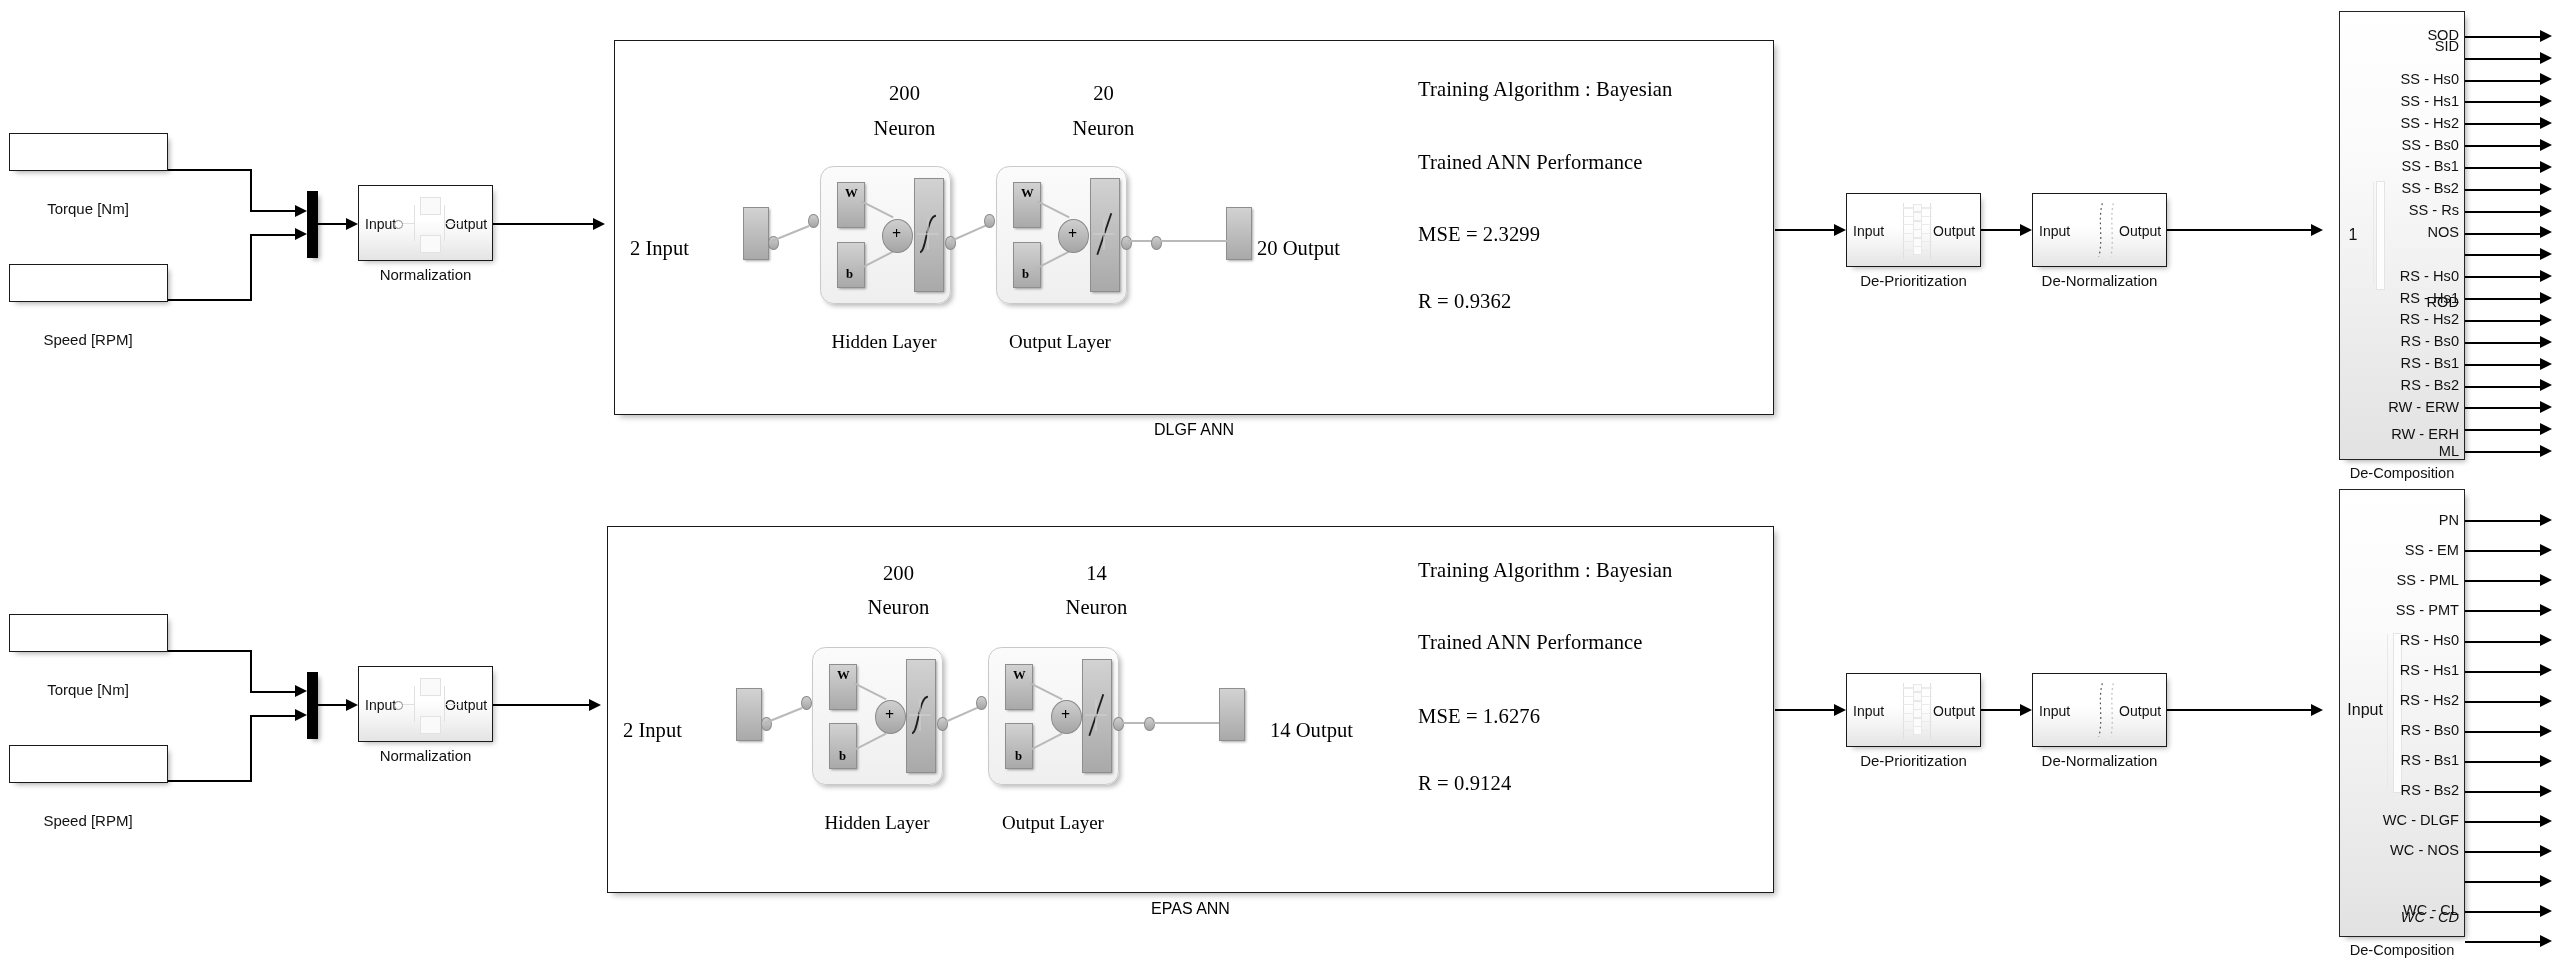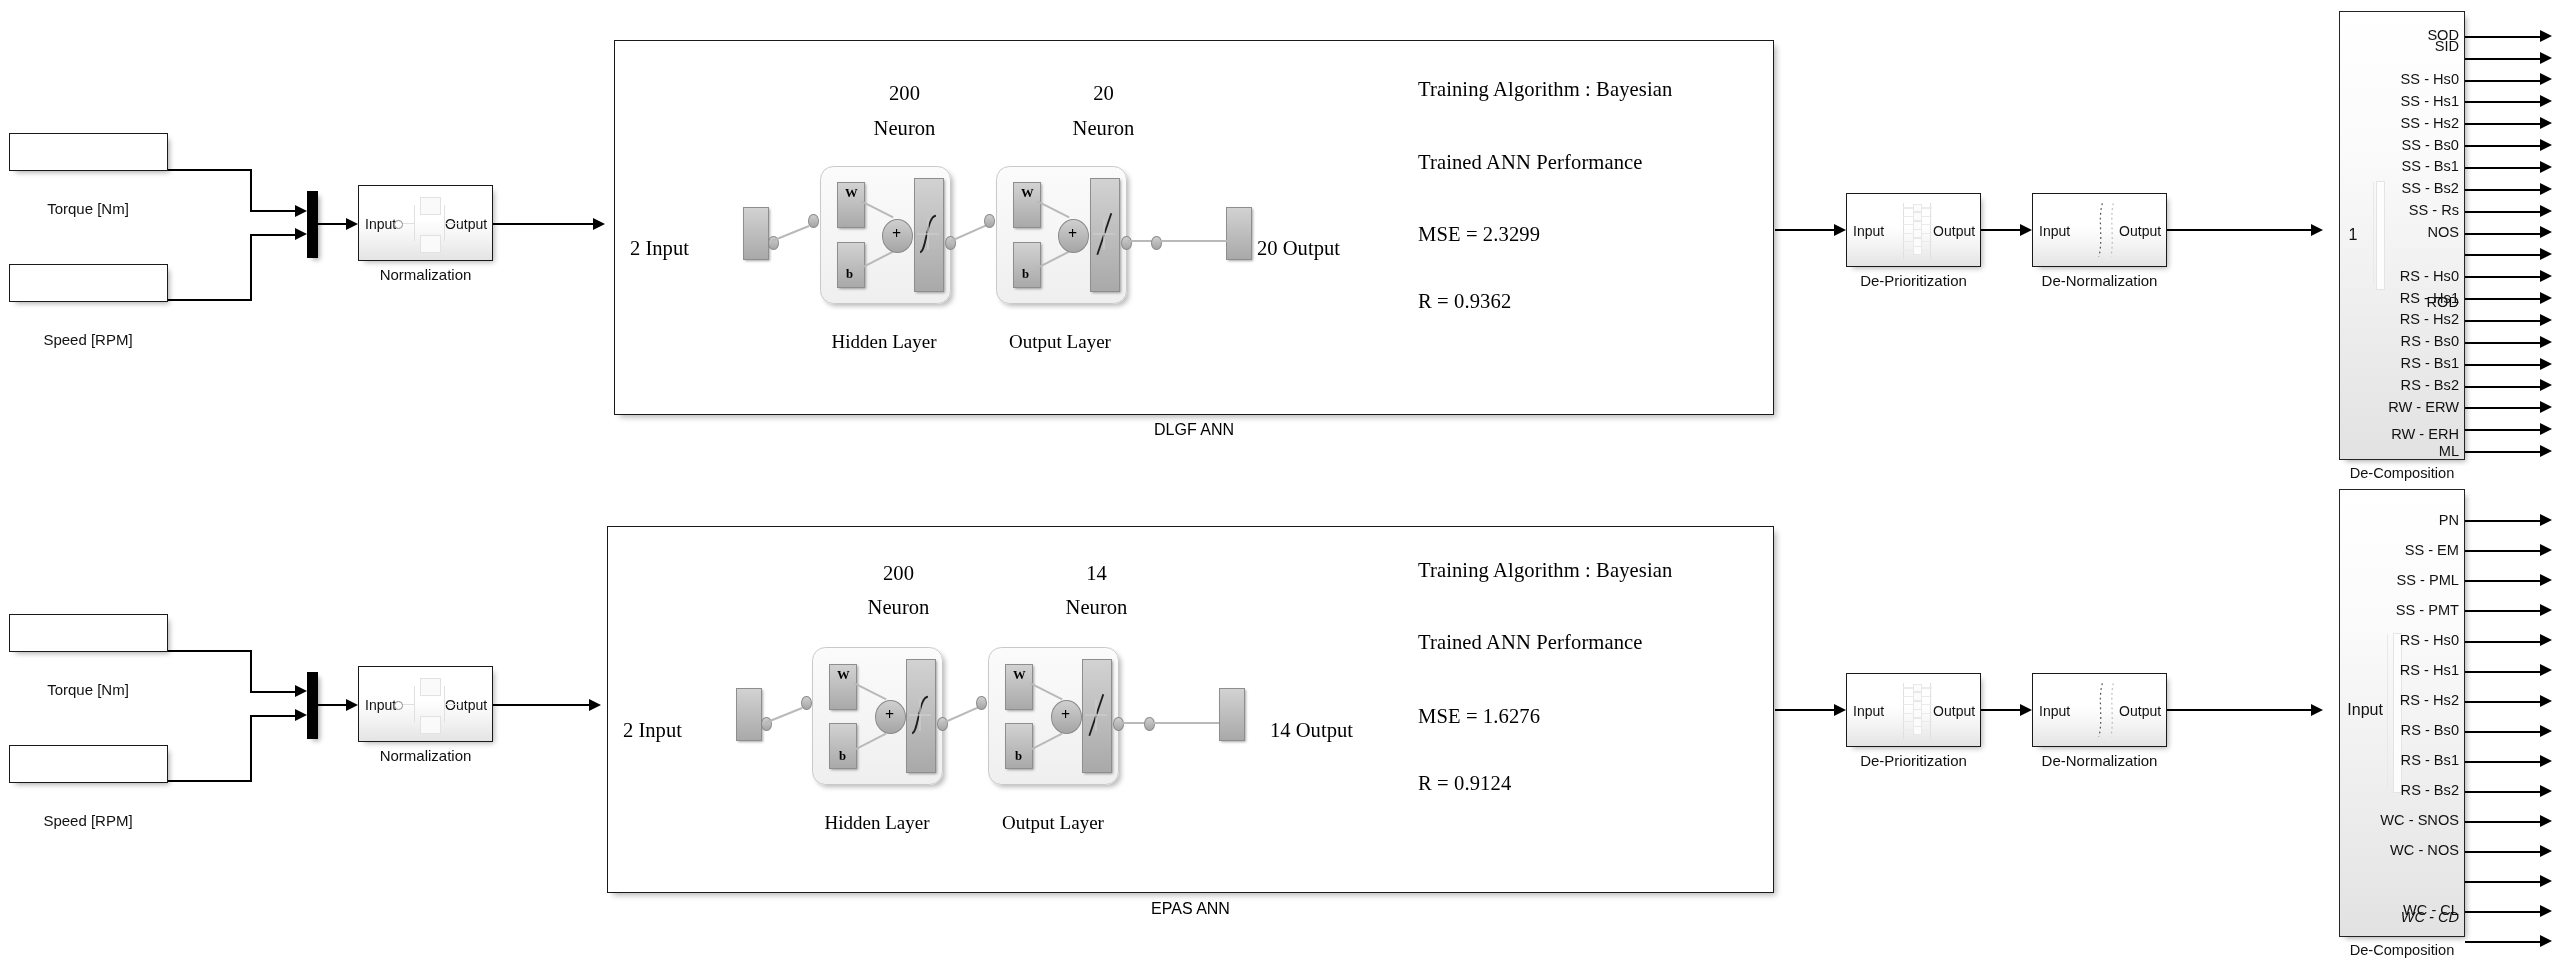--- a/index.html
+++ b/index.html
@@ -440,21 +440,21 @@
 <div class="arrow" style="left: 2540px; top: 695px;"></div>
 <div class="dc-port" style="left: 2342px; top: 722px; width: 117px;">RS - Bs0</div>
 <div class="wh" style="left: 2465px; top: 731px; width: 78px;"></div>
 <div class="arrow" style="left: 2540px; top: 725px;"></div>
 <div class="dc-port" style="left: 2342px; top: 752px; width: 117px;">RS - Bs1</div>
 <div class="wh" style="left: 2465px; top: 761px; width: 78px;"></div>
 <div class="arrow" style="left: 2540px; top: 755px;"></div>
 <div class="dc-port" style="left: 2342px; top: 782px; width: 117px;">RS - Bs2</div>
 <div class="wh" style="left: 2465px; top: 791px; width: 78px;"></div>
 <div class="arrow" style="left: 2540px; top: 785px;"></div>
-<div class="dc-port" style="left: 2342px; top: 812px; width: 117px;">WC - SNOS</div>
+<div class="dc-port" style="left: 2342px; top: 812px; width: 117px;">WC - DLGF</div>
 <div class="wh" style="left: 2465px; top: 821px; width: 78px;"></div>
 <div class="arrow" style="left: 2540px; top: 815px;"></div>
 <div class="dc-port" style="left: 2342px; top: 842px; width: 117px;">WC - NOS</div>
 <div class="wh" style="left: 2465px; top: 851px; width: 78px;"></div>
 <div class="arrow" style="left: 2540px; top: 845px;"></div>
 <div class="dc-port" style="left: 2342px; top: 909px; width: 117px; font-style: italic;">WC - CD</div>
 <div class="wh" style="left: 2465px; top: 881px; width: 78px;"></div>
 <div class="arrow" style="left: 2540px; top: 875px;"></div>
 <div class="dc-port" style="left: 2342px; top: 902px; width: 117px;">WC - CL</div>
 <div class="wh" style="left: 2465px; top: 911px; width: 78px;"></div>

